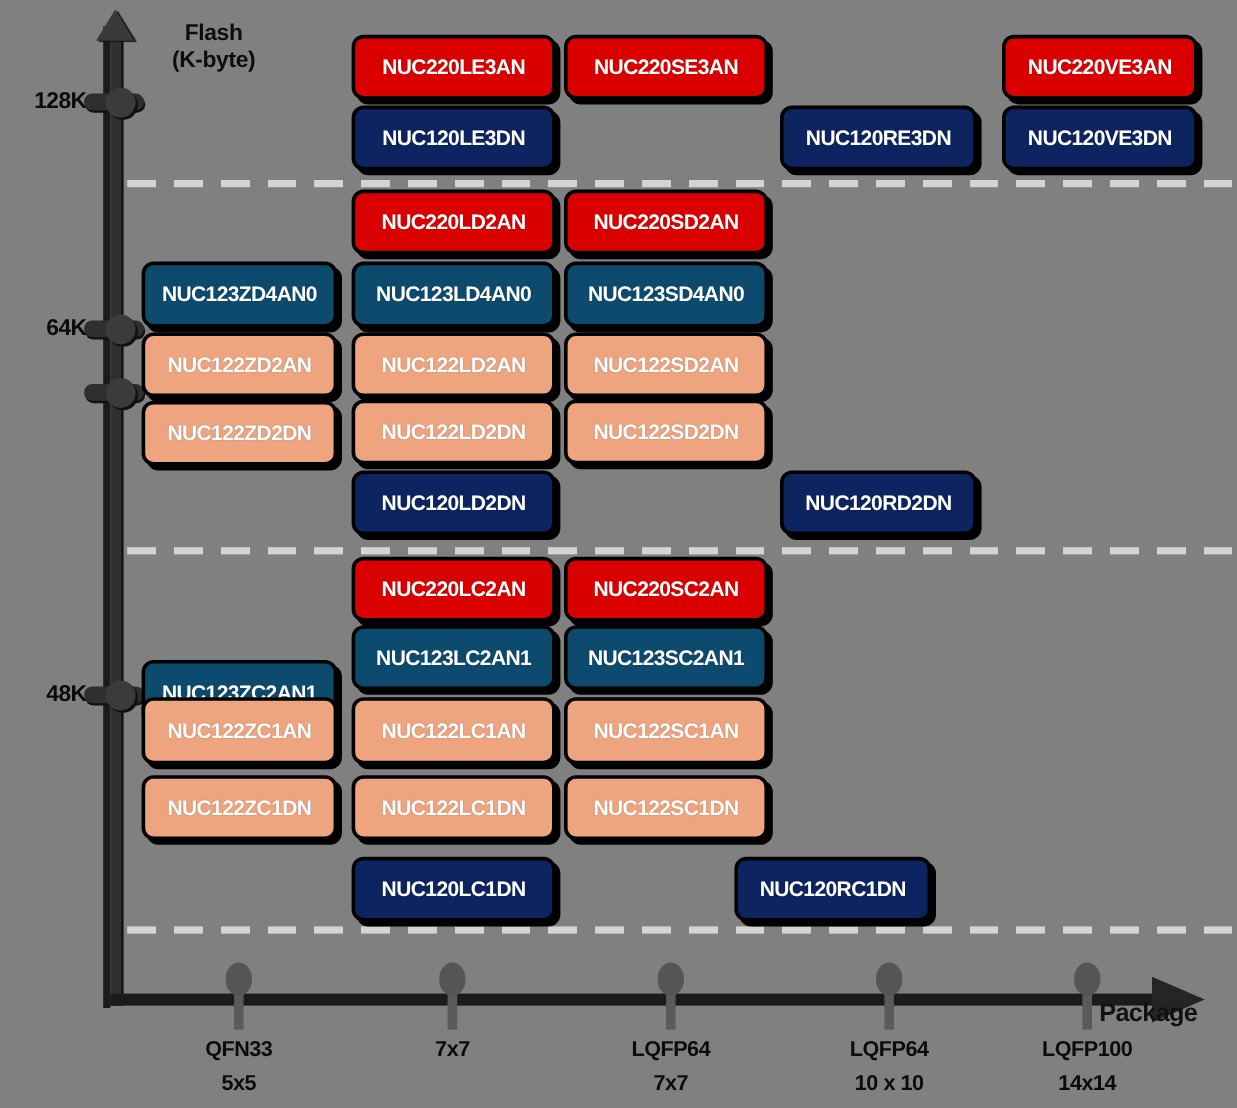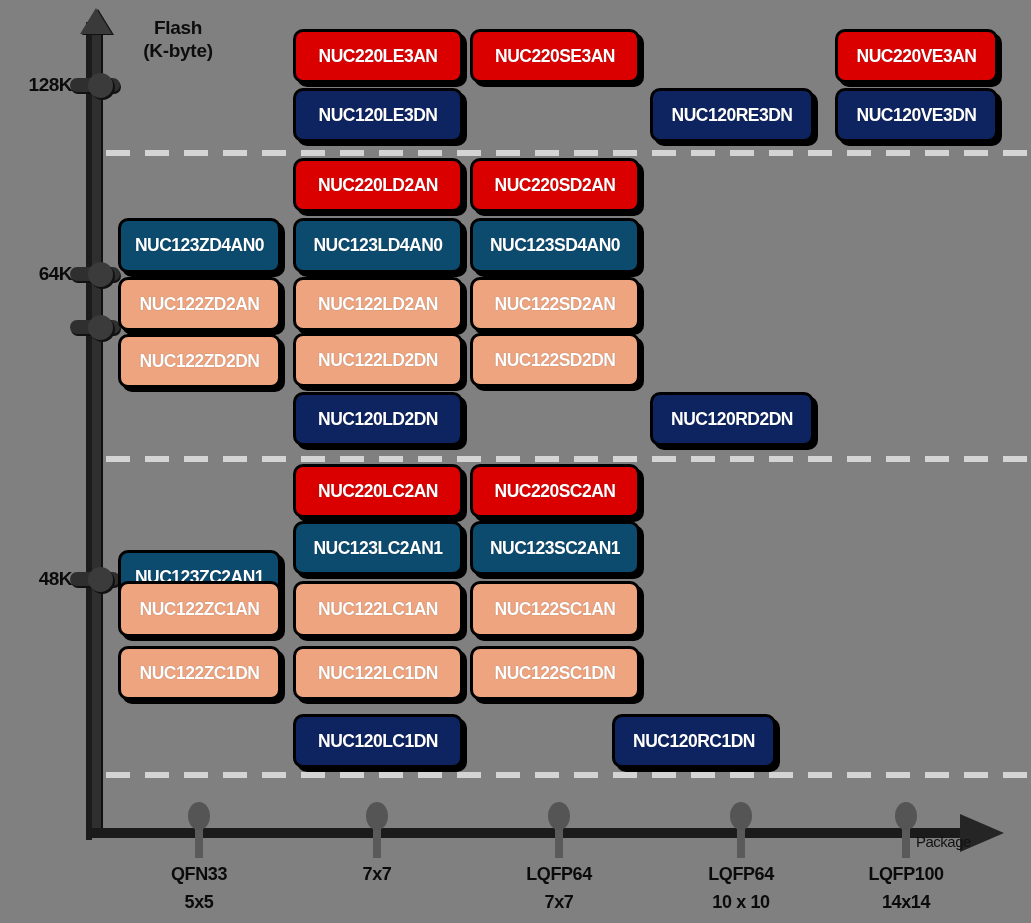--- a/index.html
+++ b/index.html
@@ -72,22 +72,22 @@
     font-weight: bold;
     font-size: 19px;
     line-height: 23px;
     letter-spacing: -0.3px;
   }
   .axis-label-package {
     position: absolute;
     left: 916px;
     top: 833px;
     color: #111;
-    font-weight: normal;
-    font-size: 15px;
+    font-weight: bold;
+    font-size: 21px;
     letter-spacing: -0.5px;
   }
 
   
   .ytick {
     position: absolute;
     left: 70px;
     width: 50px;
     height: 14px;
     background: #2f2f2f;

